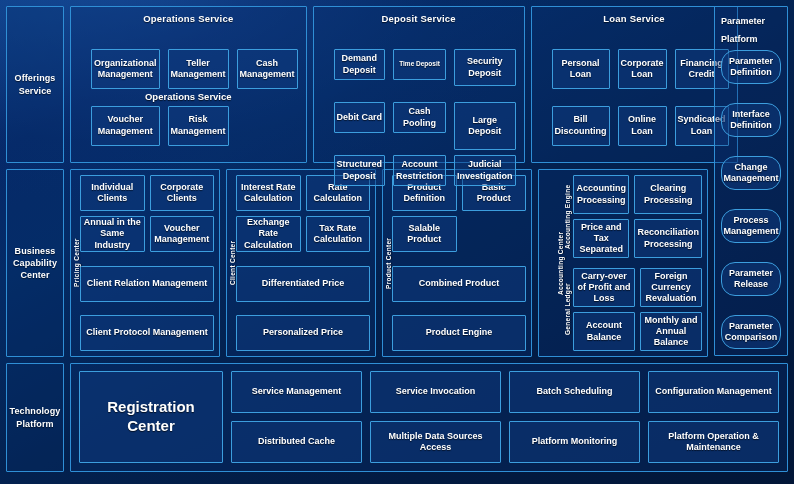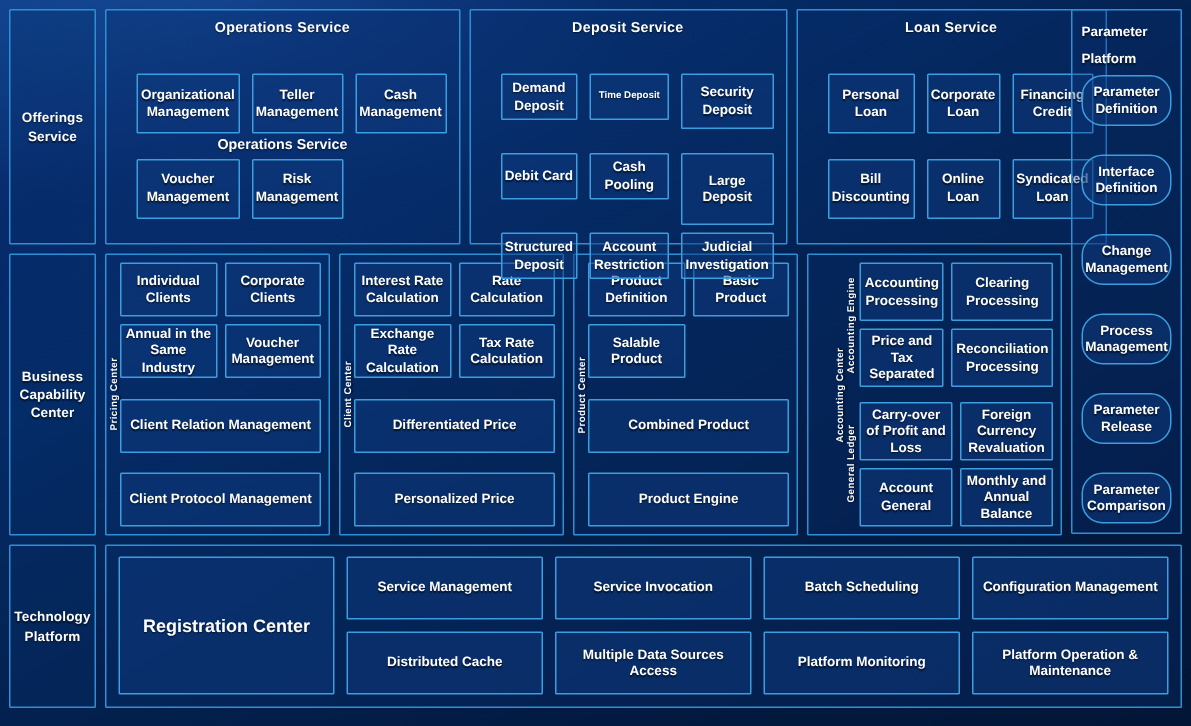--- a/index.html
+++ b/index.html
@@ -215,21 +215,21 @@
   #row3 { height: 109px; }
   #row3 .tp-group {
     flex: 1 1 auto;
     display: flex;
     padding: 7px 8px 8px 8px;
     gap: 8px;
     align-items: stretch;
   }
   #row3 .reg {
     flex: 0 0 144px;
-    font-size: 12px;
+    font-size: 15px;
   }
   #row3 .tp-grid {
     flex: 1 1 auto;
     display: grid;
     grid-template-columns: repeat(4, 1fr);
     grid-template-rows: 1fr 1fr;
     gap: 8px 8px;
   }
 </style>
 </head>
@@ -336,21 +336,21 @@
               <div class="cell">Clearing Processing</div>
               <div class="cell">Price and Tax Separated</div>
               <div class="cell">Reconciliation Processing</div>
             </div>
           </div>
           <div class="acc-half">
             <div class="vlabel">General Ledger</div>
             <div class="acc-cells">
               <div class="cell">Carry-over of Profit and Loss</div>
               <div class="cell">Foreign Currency Revaluation</div>
-              <div class="cell">Account General</div>
+              <div class="cell">Account Balance</div>
               <div class="cell">Monthly and Annual Balance</div>
             </div>
           </div>
         </div>
       </div>
 
     </div>
   </div>
 
   <div class="rowband" id="row3">

